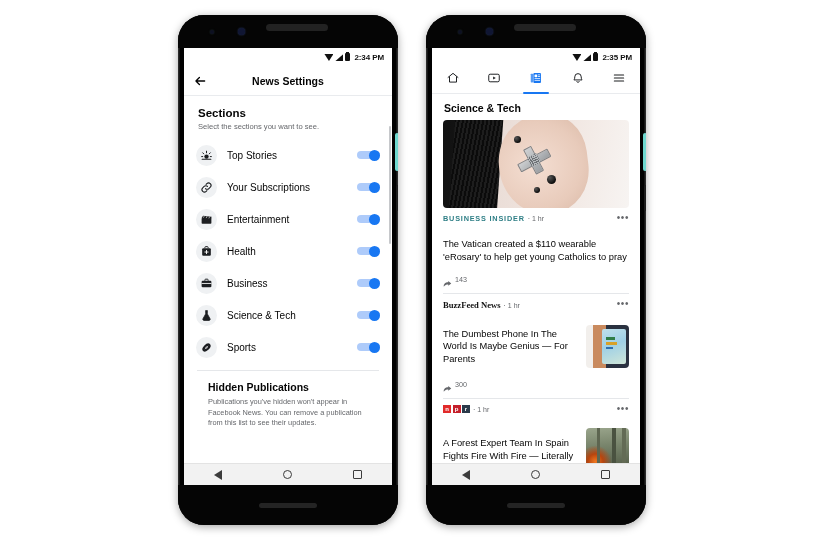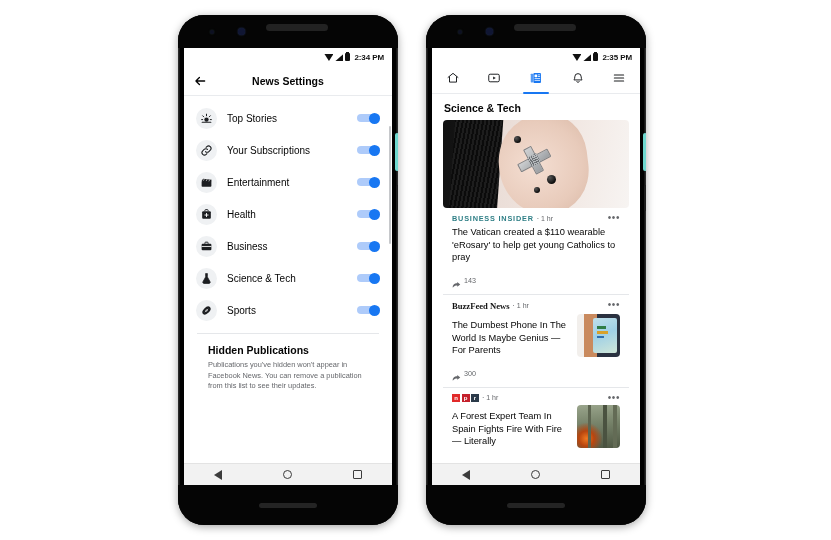--- a/index.html
+++ b/index.html
@@ -178,21 +178,21 @@
       #b7babd;
   }
   .hero .bead {
     position: absolute; border-radius: 50%;
     background: radial-gradient(circle at 32% 30%, #555 0%, #0d0d0d 70%);
   }
   .hero .bead.b1 { left: 38%; top: 18%; width: 7px; height: 7px; }
   .hero .bead.b2 { left: 56%; top: 62%; width: 9px; height: 9px; }
   .hero .bead.b3 { left: 49%; top: 76%; width: 6px; height: 6px; }
 
-  .article { padding: 6px 20px 5px; position: relative; }
+  .article { padding: 6px 11px 5px; position: relative; }
   .art-meta { display: flex; align-items: center; gap: 3px; position: relative; padding-right: 16px; }
   .src-bi {
     font-size: 7.3px; font-weight: 700; letter-spacing: .8px; color: #2f7f86;
   }
   .src-bf {
     font-family: "Liberation Serif", serif; font-size: 8.6px; font-weight: 700; color: #111; text-align: center;
   }
   .npr-logo { display: flex; gap: 1.5px; }
   .npr-logo span {
     display: inline-flex; align-items: center; justify-content: center;
@@ -200,21 +200,21 @@
     font-family: "Liberation Sans", sans-serif; line-height: 1;
   }
   .npr-logo .n { background: #e12a2a; }
   .npr-logo .p { background: #c4202b; }
   .npr-logo .r { background: #2b3a4a; }
   .art-time { font-size: 7px; color: #65676b; }
   .dots {
     position: absolute; right: 0; top: 1px; color: #65676b;
     font-size: 10px; line-height: 6px; letter-spacing: .6px;
   }
-  .art-row { display: flex; gap: 7px; align-items: flex-end; }
+  .art-row { display: flex; gap: 7px; align-items: center; margin-top: 12px; }
   .art-title {
     font-size: 9.3px; line-height: 1.35; color: #050505; margin-top: 3px; flex: 1;
   }
   .shares { display: flex; align-items: center; gap: 3px; margin-top: 12px; }
   .share-ico { width: 9px; height: 9px; }
   .share-n { font-size: 7.2px; color: #65676b; }
 
   .thumb {
     width: 43px; height: 43px; border-radius: 4px; flex: 0 0 43px; margin-top: 3px;
     overflow: hidden; position: relative; background: #ddd;
@@ -286,20 +286,24 @@
           <svg viewBox="0 0 24 24" width="14" height="14">
               <path d="M20 12H5M11 6l-6 6 6 6" fill="none" stroke="#050505" stroke-width="2.2" stroke-linecap="round" stroke-linejoin="round"></path>
             </svg>
         </div>
         <div class="appbar-title">News Settings</div>
       </div>
 
       <div class="settings-body">
         <div class="scrollbar"></div>
 
+        <div class="sec-head">
+          <div class="sec-title">Sections</div>
+          <div class="sec-sub">Select the sections you want to see.</div>
+        </div>
 
         <div class="sec-list">
 
           <div class="sec-row">
             <div class="sec-ico">
               <svg viewBox="0 0 24 24" width="13" height="13">
                   <circle cx="12" cy="14" r="4" fill="#1c1e21"></circle>
                   <path d="M12 4v3M5 7l2 2M19 7l-2 2M3 14h2M19 14h2" stroke="#1c1e21" stroke-width="1.8" stroke-linecap="round"></path>
                   <path d="M4 19h16" stroke="#1c1e21" stroke-width="2" stroke-linecap="round"></path>
                 </svg>

